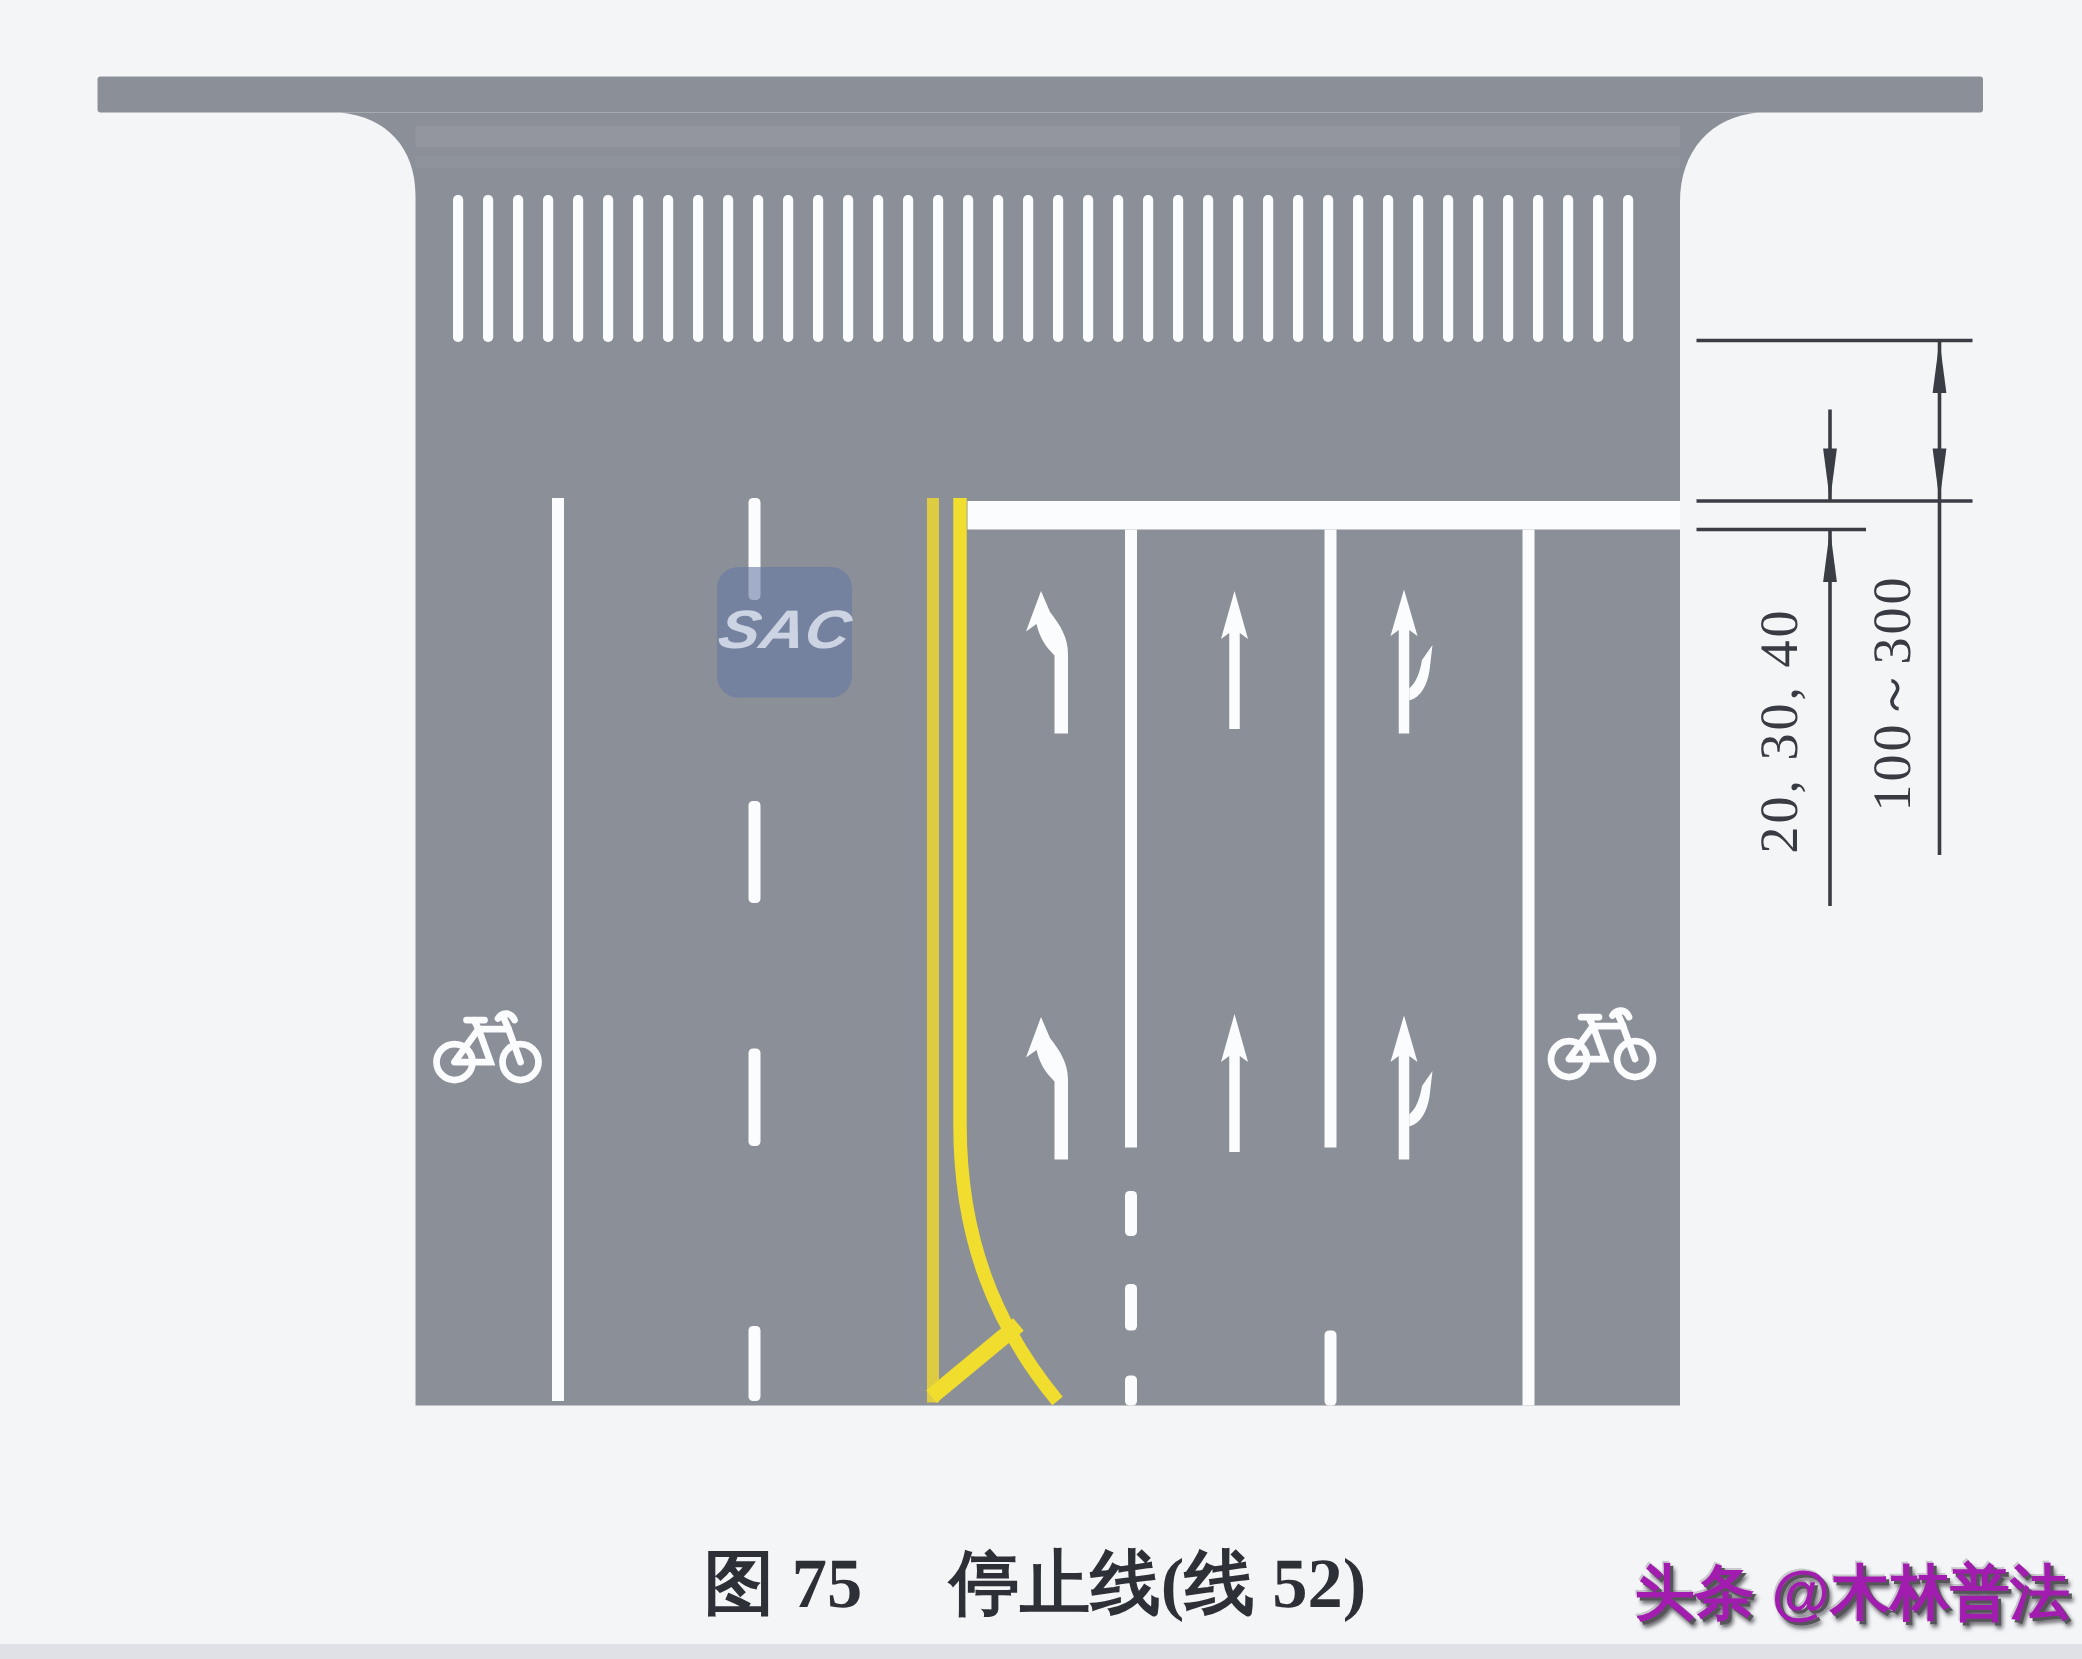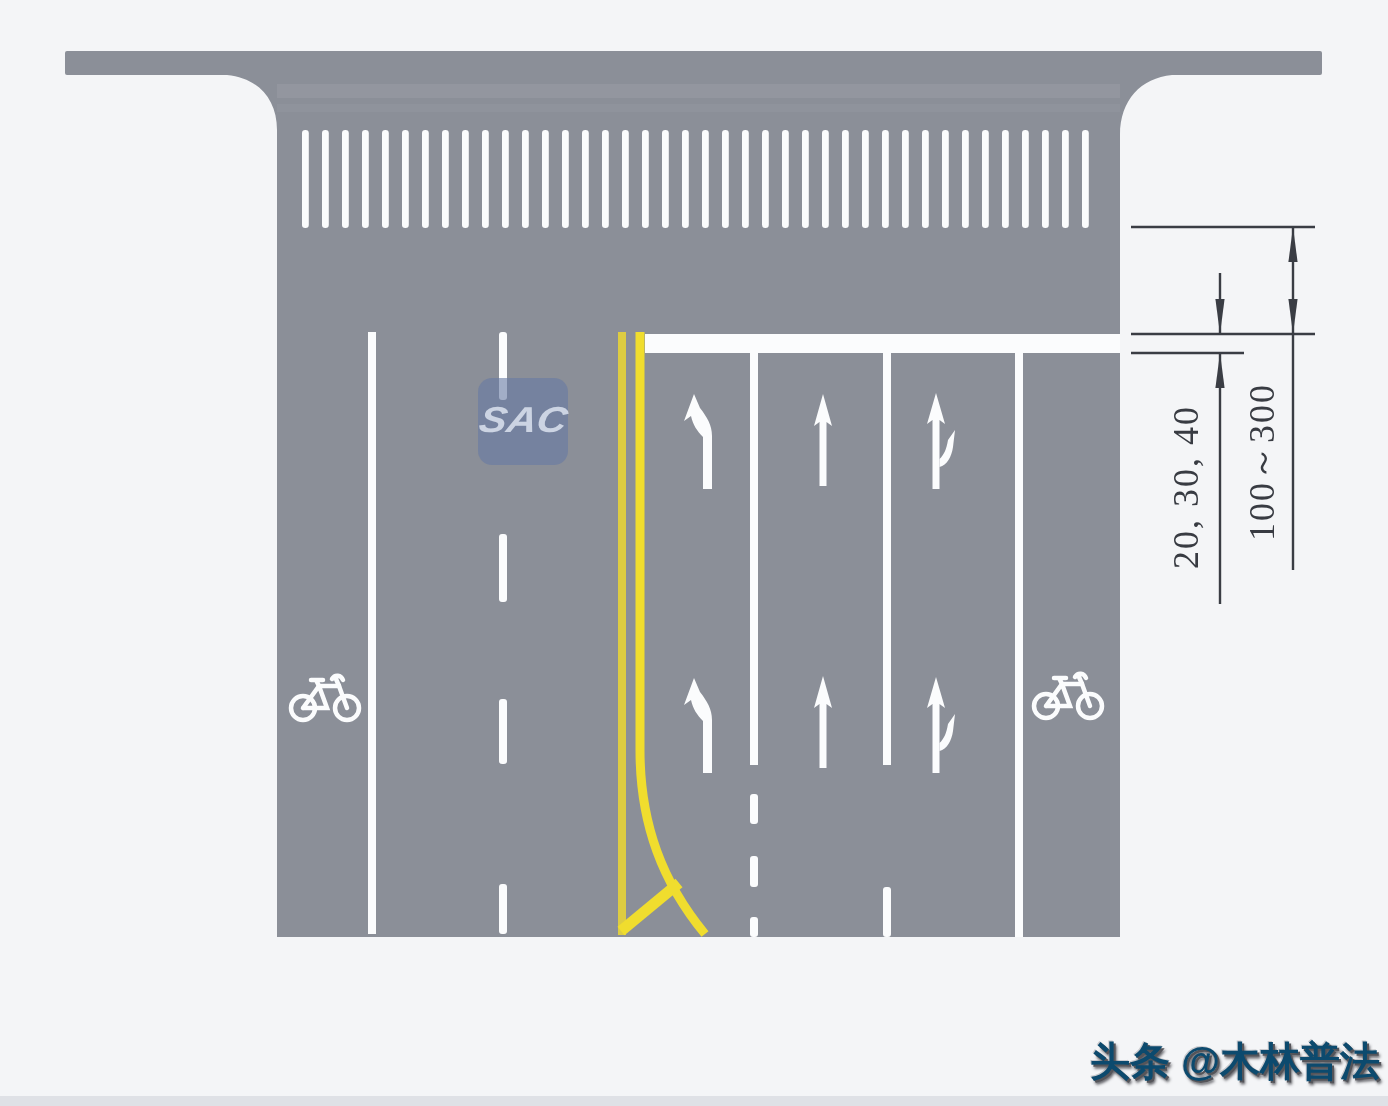--- a/index.html
+++ b/index.html
@@ -42,21 +42,21 @@
     font-family:"Liberation Serif",serif;
     font-size:47px;font-weight:600;
     color:#2d3036;
     white-space:nowrap;
   }
   .publisher{
     position:absolute;
     right:8px;top:1034px;
     font-family:"Liberation Sans",sans-serif;
     font-size:40px;font-weight:bold;
-    color:#0c4a6e;
+    color:#a21caf;
     white-space:nowrap;
     text-shadow:2px 2px 0 #55555a, 3px 4px 3px rgba(70,70,76,0.85), -1px -1px 0 rgba(150,150,156,0.45);
   }
   .bottom-band{
     position:absolute;left:0;top:1096px;width:1388px;height:10px;
     background:#dfe1e6;
   }
 </style>
 </head>
 <body>
@@ -198,17 +198,21 @@
     </g>
   </svg>
 
   <div class="sac-box">
     <span class="sac-text">SAC</span>
   </div>
 
   <div class="dim-label" style="left:1186px;top:487px;">20, 30, 40</div>
   <div class="dim-label" style="left:1262px;top:462px;">100～300</div>
 
+  <div class="caption">
+    <span>图 75</span>
+    <span>停止线(线 52)</span>
+  </div>
 
   <div class="publisher">头条 @木林普法</div>
 
   <div class="bottom-band"></div>
 </div>
 
 </body></html>

